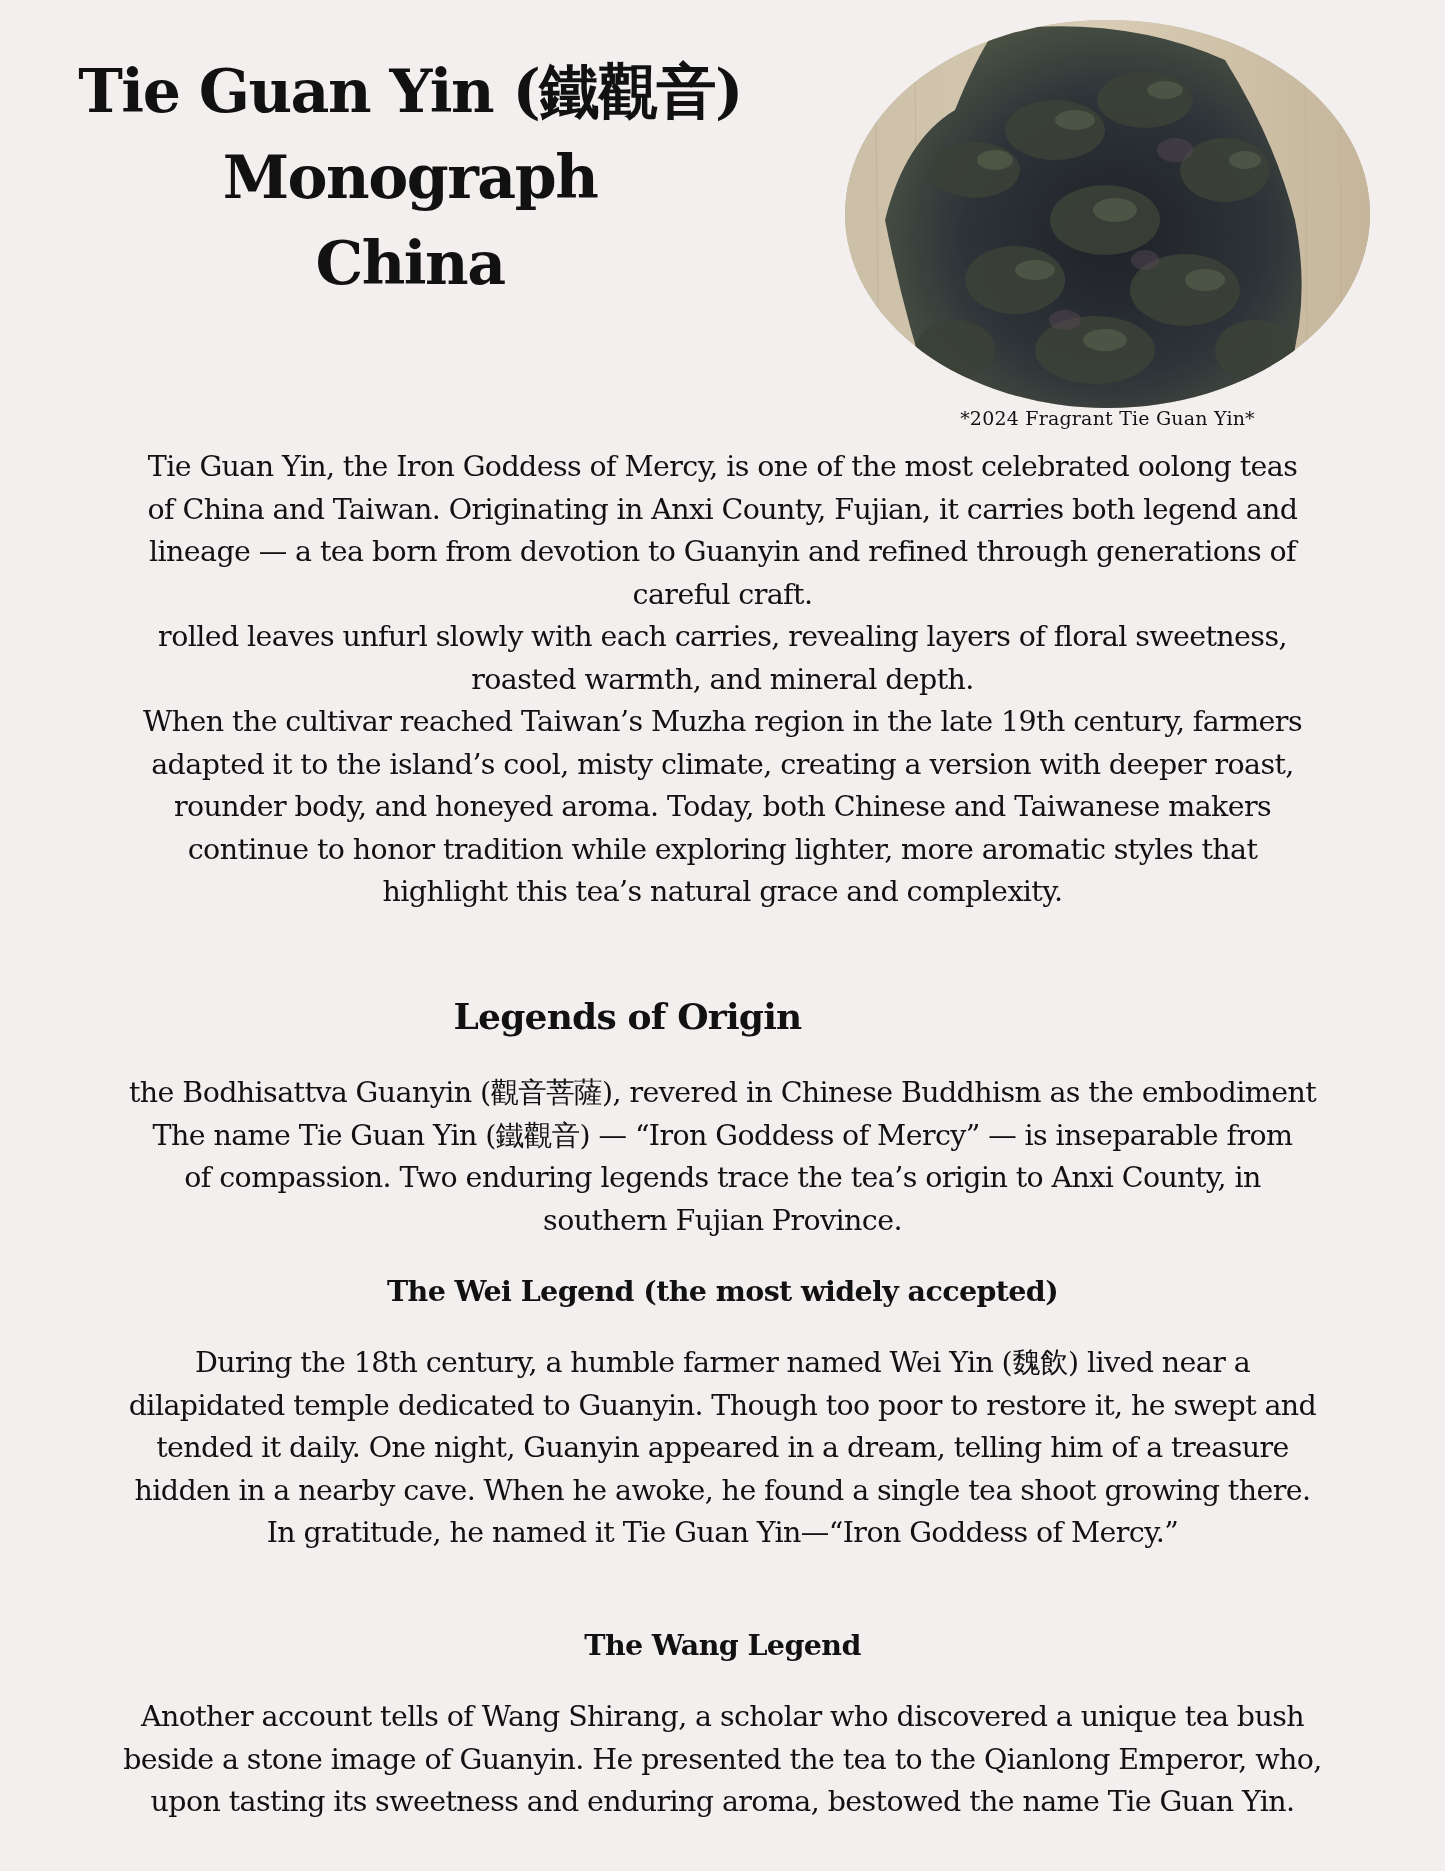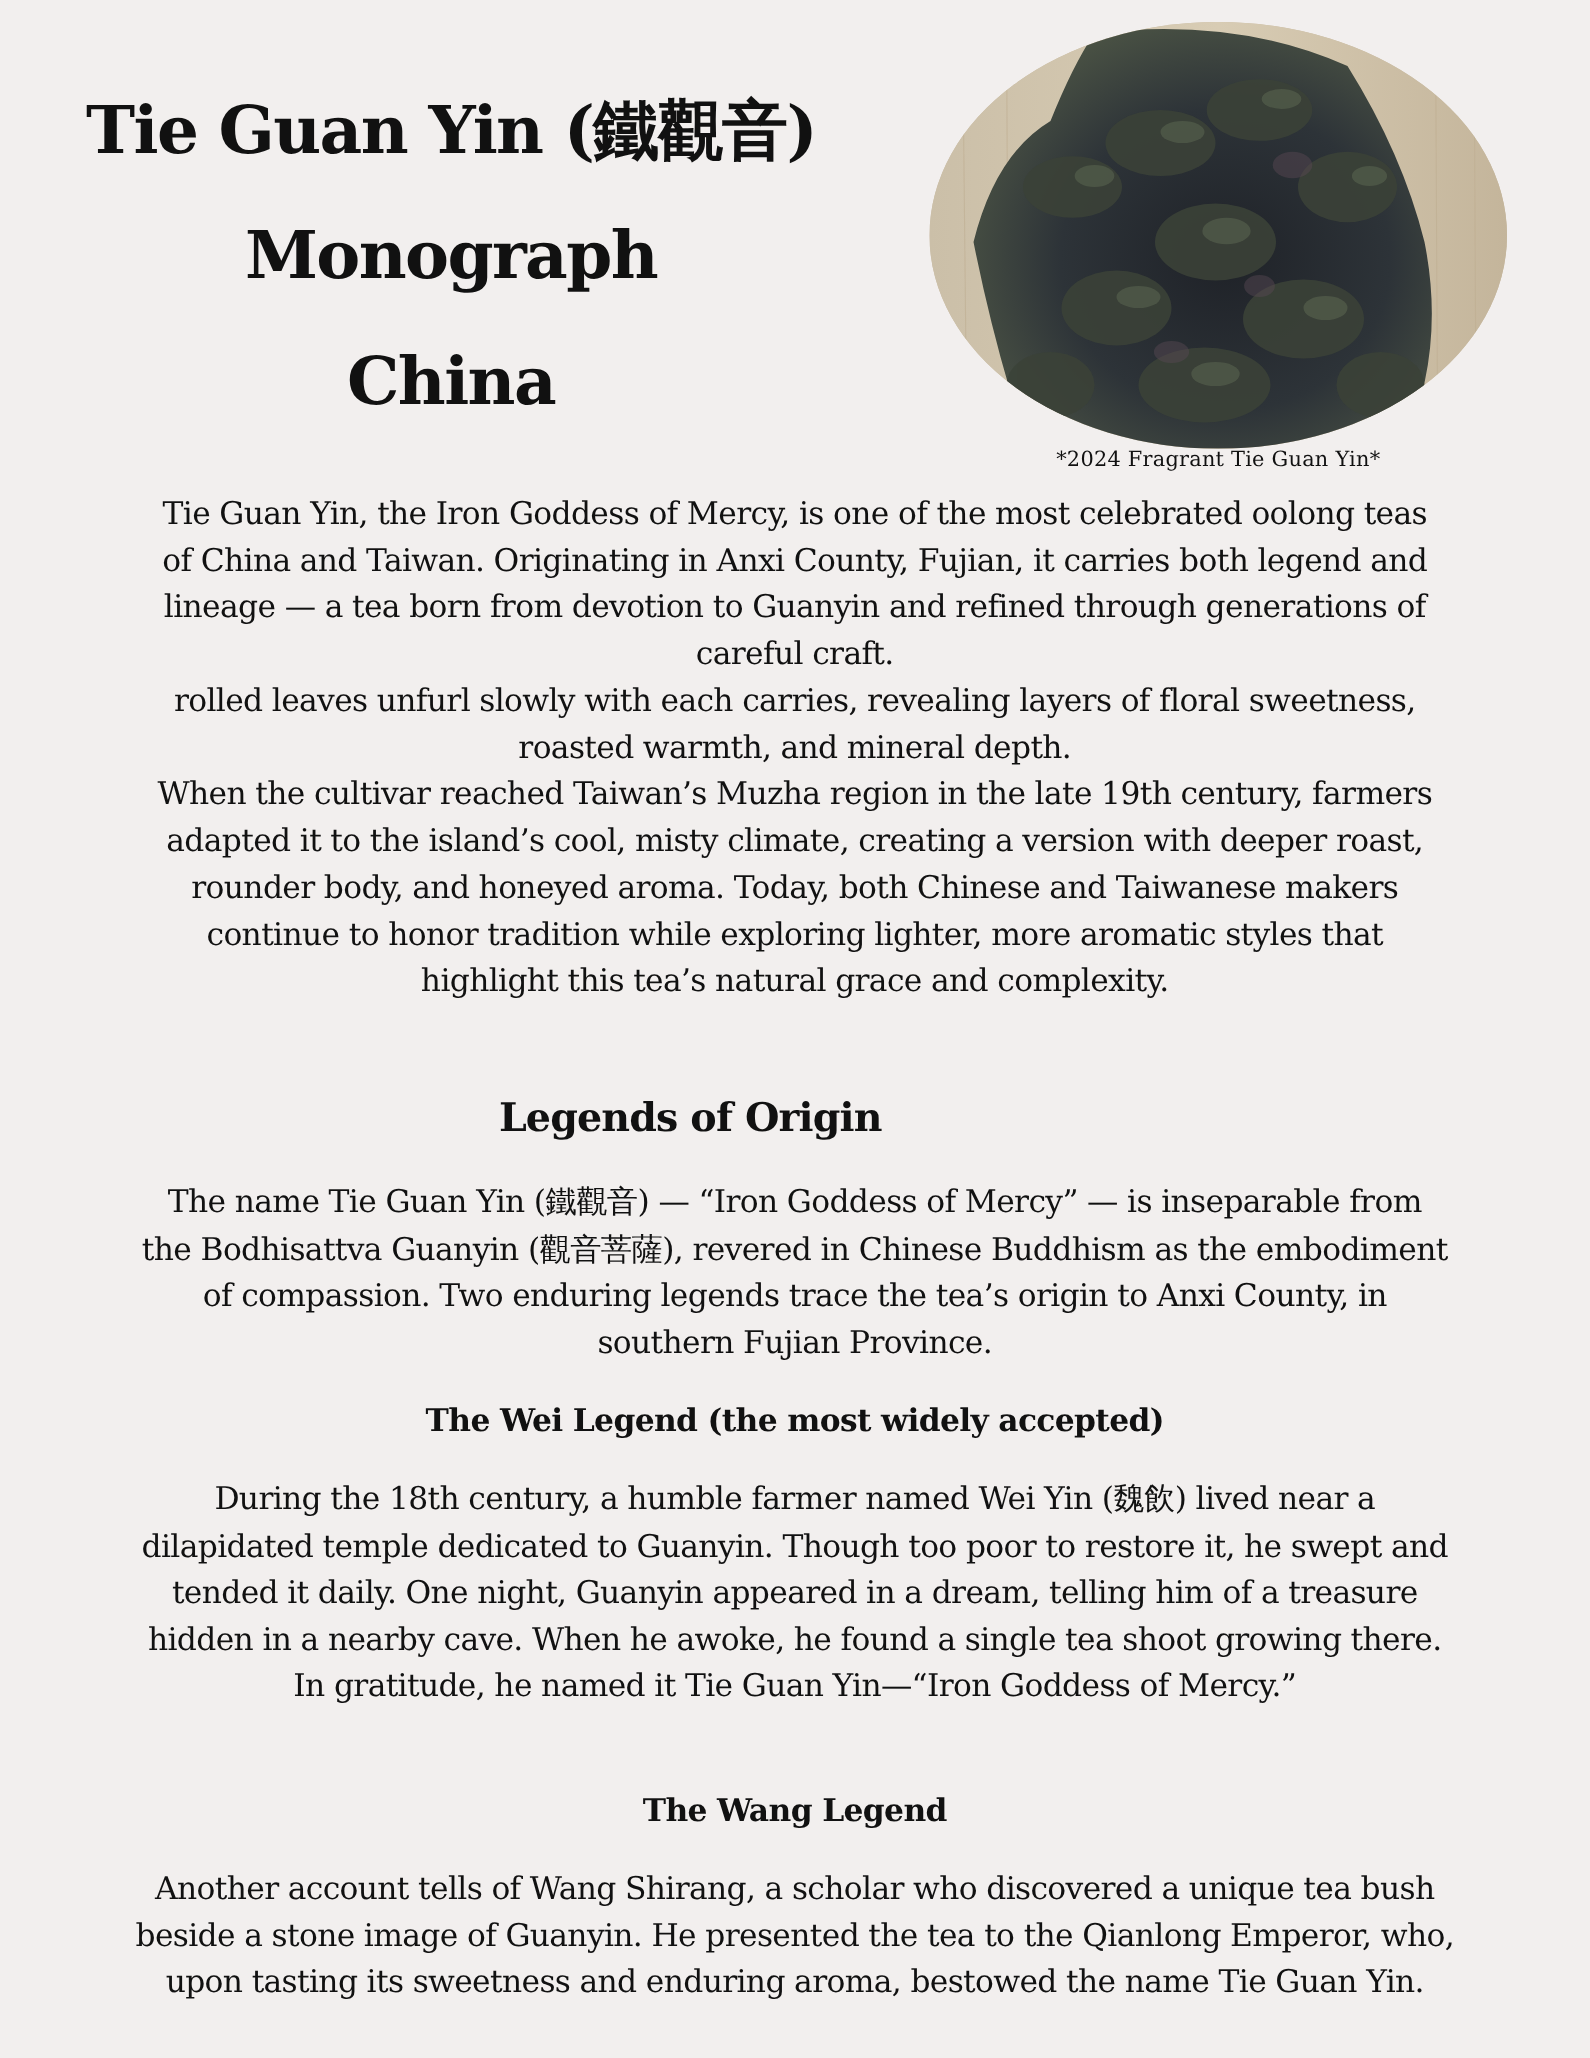--- a/index.html
+++ b/index.html
@@ -23,21 +23,20 @@
       text-align: center;
     }
     .title-line {
       font-family: "DejaVu Serif", serif;
       font-weight: bold;
       font-size: 60px;
       line-height: 86px;
       letter-spacing: -1.5px;
       white-space: nowrap;
       display: block;
-      margin-top: 28px;
     }
     .photo-wrap {
       position: absolute;
       left: 845px;
       top: 20px;
       width: 525px;
       height: 388px;
       border-radius: 50% / 50%;
       overflow: hidden;
       background: #c9bba3;
@@ -178,22 +177,22 @@
     <span class="line">adapted it to the island’s cool, misty climate, creating a version with deeper roast,</span>
     <span class="line">rounder body, and honeyed aroma. Today, both Chinese and Taiwanese makers</span>
     <span class="line">continue to honor tradition while exploring lighter, more aromatic styles that</span>
     <span class="line">highlight this tea’s natural grace and complexity.</span>
   </p>
 </div>
 
 <h2 class="section-heading" style="top:994px; margin:0;">Legends of Origin</h2>
 
 <div class="para" style="top:1072px;">
+  <span class="line">the Bodhisattva Guanyin (觀音菩薩), revered in Chinese Buddhism as the embodiment</span>
   <span class="line">The name Tie Guan Yin (鐵觀音) — “Iron Goddess of Mercy” — is inseparable from</span>
-  <span class="line">the Bodhisattva Guanyin (觀音菩薩), revered in Chinese Buddhism as the embodiment</span>
   <span class="line">of compassion. Two enduring legends trace the tea’s origin to Anxi County, in</span>
   <span class="line">southern Fujian Province.</span>
 </div>
 
 <h3 class="sub-heading" style="top:1271px; margin:0;">The Wei Legend (the most widely accepted)</h3>
 
 <div class="para" style="top:1342px;">
   <span class="line">During the 18th century, a humble farmer named Wei Yin (魏飲) lived near a</span>
   <span class="line">dilapidated temple dedicated to Guanyin. Though too poor to restore it, he swept and</span>
   <span class="line">tended it daily. One night, Guanyin appeared in a dream, telling him of a treasure</span>

